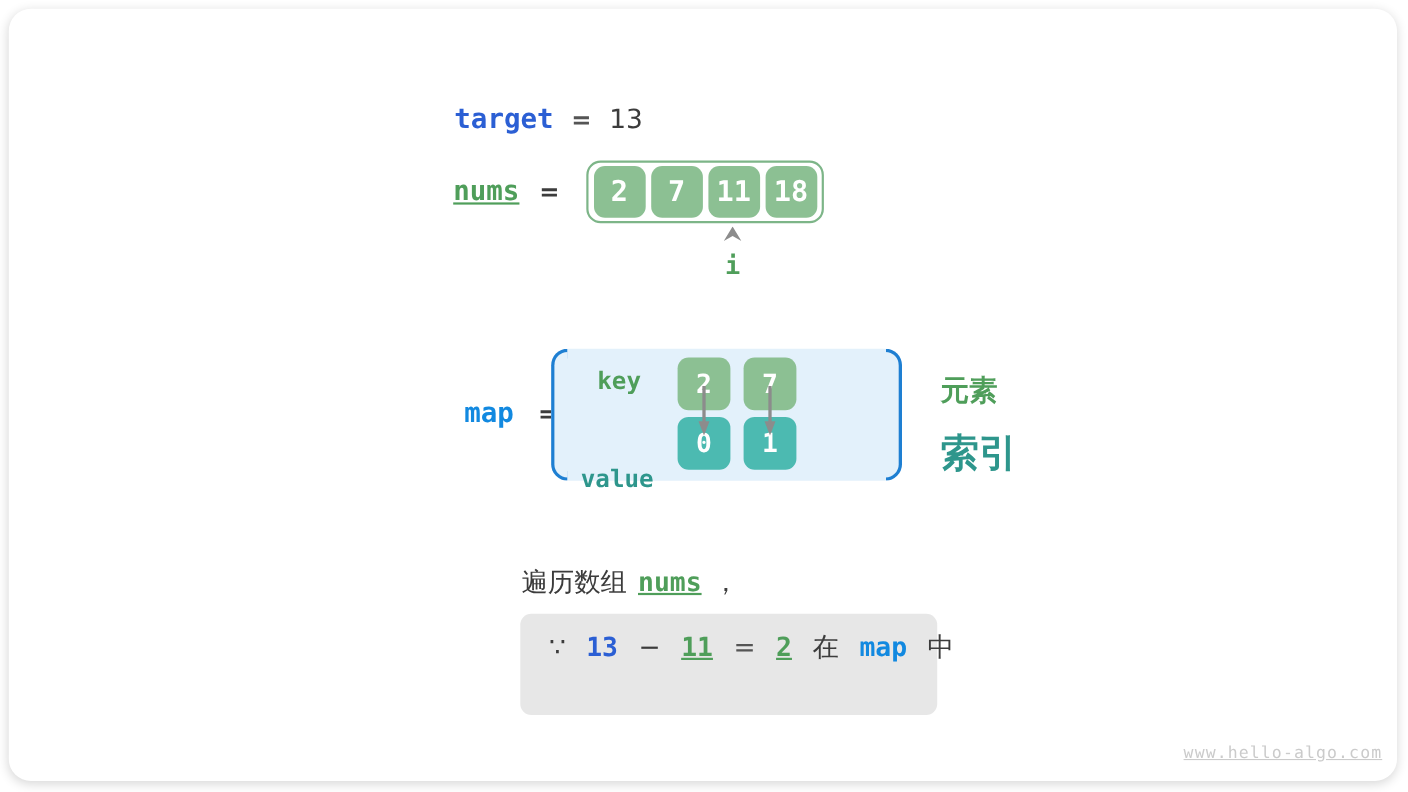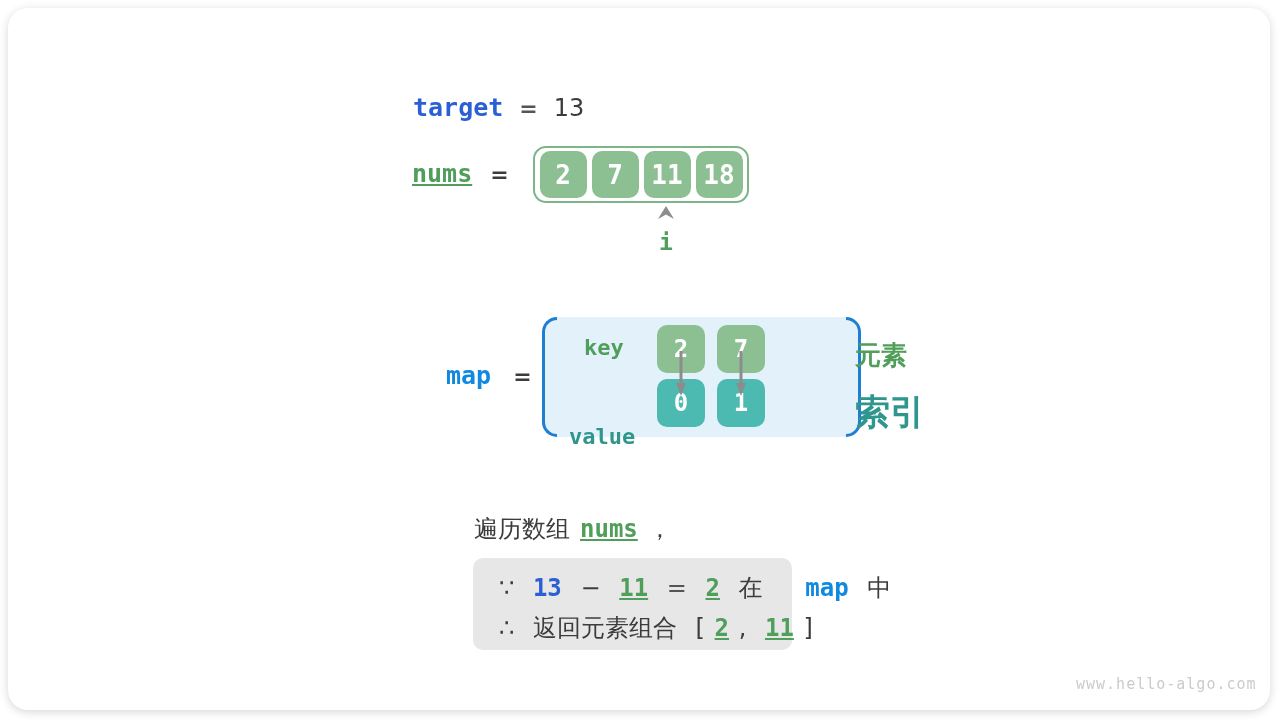--- a/index.html
+++ b/index.html
@@ -5,21 +5,21 @@
   html,body{margin:0;padding:0;width:1280px;height:720px;background:#ffffff;overflow:hidden;
     font-family:"DejaVu Sans","Liberation Sans",sans-serif;}
   .card{position:absolute;left:8px;top:8px;width:1262px;height:702px;background:#ffffff;
     border-radius:20px;box-shadow:0 2px 10px rgba(0,0,0,0.16);}
   .abs{position:absolute;white-space:nowrap;}
   .mono{font-family:"DejaVu Sans Mono","Liberation Mono",monospace;}
   .b{font-weight:bold;}
 
   
   .royal{color:var(--royal-blue);}
-  .azure{color:var(--azure-blue);margin-left:24px;}
+  .azure{color:var(--azure-blue);}
   .greentx{color:var(--green-text);text-decoration:underline;}
   .dark{color:var(--dark-text);text-align:right;}
   .gray{color:var(--gray-text);}
 
   
   .target-row{left:413px;top:93px;font-size:25px;}
   .target-row .eq{font-size:22px;margin:0 16px;font-weight:600;}
   .target-row .val{font-size:24px;}
 
   
@@ -31,21 +31,21 @@
   .acell{width:47px;height:47px;border-radius:10px;background:var(--green-cell);color:#ffffff;
     display:flex;align-items:center;justify-content:center;font-size:26px;font-weight:bold;}
 
   
   .caret{left:658px;top:206px;color:var(--arrow-gray);}
   .ilabel{left:658px;top:229px;width:16px;text-align:center;font-size:23px;color:var(--green-text);}
 
   
   .map-row{left:422px;top:361px;font-size:25px;}
   .map-row .eq{font-size:22px;margin-left:22px;font-weight:600;}
-  .map-box{left:542px;top:317px;width:319px;height:120px;text-align:right;}
+  .map-box{left:501px;top:317px;width:319px;height:120px;text-align:right;}
   .map-bg{position:absolute;left:0;top:0;width:100%;height:100%;background:var(--map-bg);
     border-radius:16px;}
   .bracket{position:absolute;top:0;width:15px;height:120px;box-sizing:border-box;}
   .bracket.l{left:0;border:3px solid var(--bracket-blue);border-right:none;
     border-radius:16px 0 0 16px;}
   .bracket.r{right:0;border:3px solid var(--bracket-blue);border-left:none;
     border-radius:0 16px 16px 0;}
   .krow-label{left:42px;top:334px;font-size:22px;color:var(--green-text);}
   .vrow-label{left:545px;top:388px;font-size:22px;color:var(--teal-text);}
   .mcell{position:absolute;width:48px;height:48px;border-radius:10px;color:#ffffff;
@@ -54,25 +54,25 @@
   .vcell{background:var(--teal-cell);top:62px;}
   .c1{left:115px;} .c2{left:175px;}
   .kv-arrow{position:absolute;top:34px;width:12px;height:48px;color:var(--arrow-gray);}
   .a1{left:133px;} .a2{left:193px;}
   .legend-top{left:855px;top:338px;font-size:26px;color:var(--green-text);}
   .legend-bottom{left:855px;top:389px;font-size:35px;color:var(--teal-text);}
 
   
   .caption{left:474px;top:513px;font-size:24px;}
   .caption .code{font-size:24px;margin:0 10px;}
-  .note-box{left:473px;top:558px;width:319px;height:92px;background:var(--box-bg);
+  .note-box{left:473px;top:558px;width:379px;height:92px;background:var(--box-bg);
     border-radius:10px;box-sizing:border-box;padding:10px 0 0 26px;font-size:24px;line-height:40px;}
   .note-box span{margin-right:11px;}
   .note-box .tight{margin-right:2px;}
-  .watermark{left:1076px;top:675px;font-size:15px;color:var(--watermark-gray);letter-spacing:1px;}
+  .watermark{left:1076px;top:675px;font-size:15px;color:var(--watermark-gray);letter-spacing:1px;text-decoration:underline;}
 </style>
 </head>
 <body>
 
 <div class="card"></div>
 
 <div class="abs target-row">
   <span class="mono b royal">target</span><span class="eq gray">=</span><span class="val dark">13</span>
 </div>
 
@@ -128,24 +128,15 @@
     <span>∵</span>
     <span class="mono b royal">13</span>
     <span>−</span>
     <span class="mono b greentx">11</span>
     <span class="gray">=</span>
     <span class="mono b greentx">2</span>
     <span>在</span>
     <span class="mono b azure">map</span>
     <span>中</span>
   </div>
-  <div>
-    <span>∴</span>
-    <span>返回元素组合</span>
-    <span class="tight">[</span>
-    <span class="mono b greentx tight">2</span>
-    <span>,</span>
-    <span class="mono b greentx tight">11</span>
-    <span>]</span>
-  </div>
 </div>
 
 <div class="abs watermark mono">www.hello-algo.com</div>
 
 </body></html>

